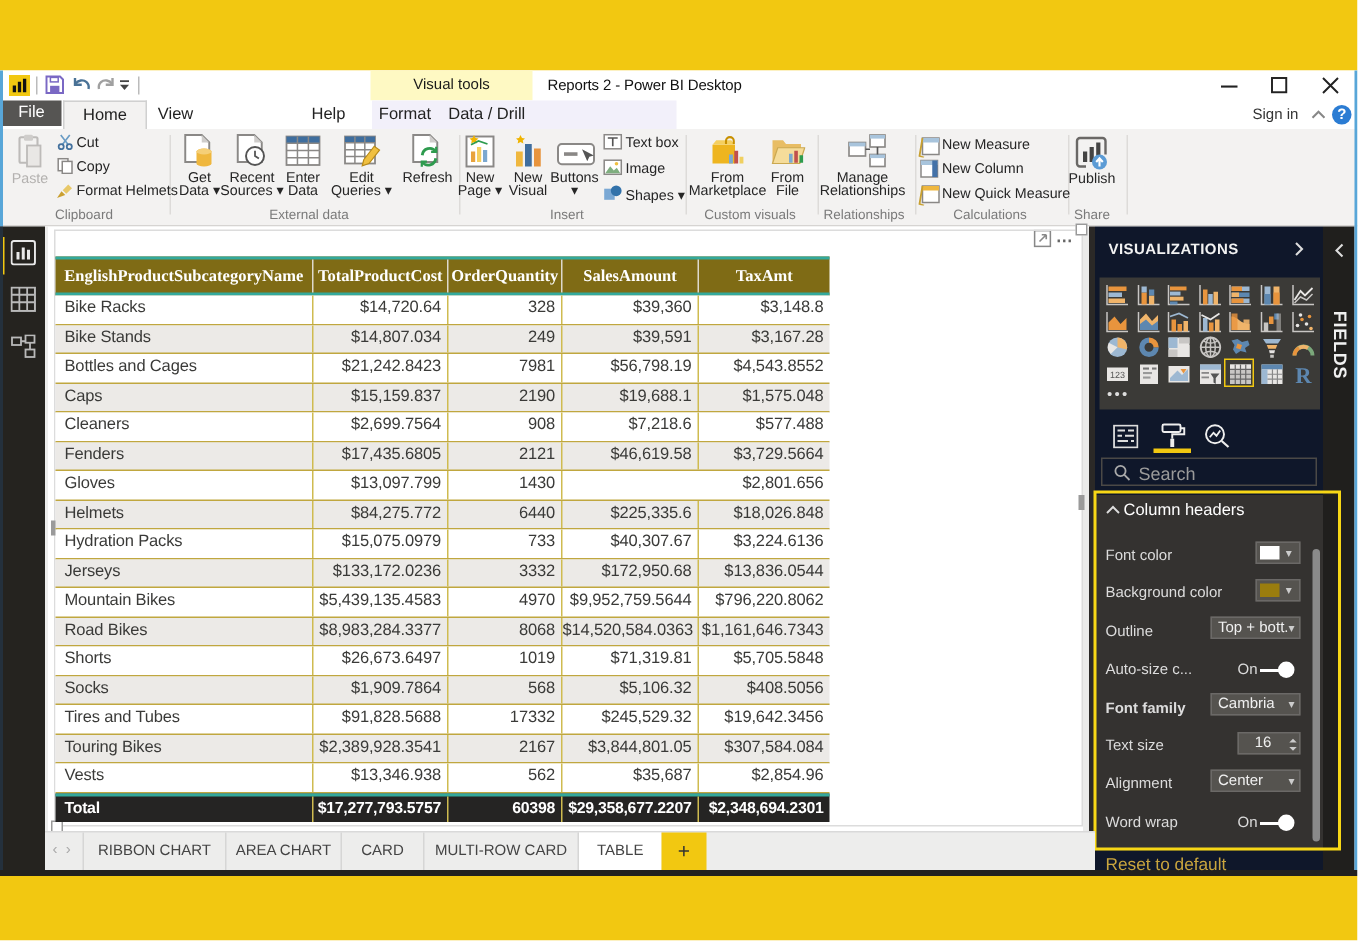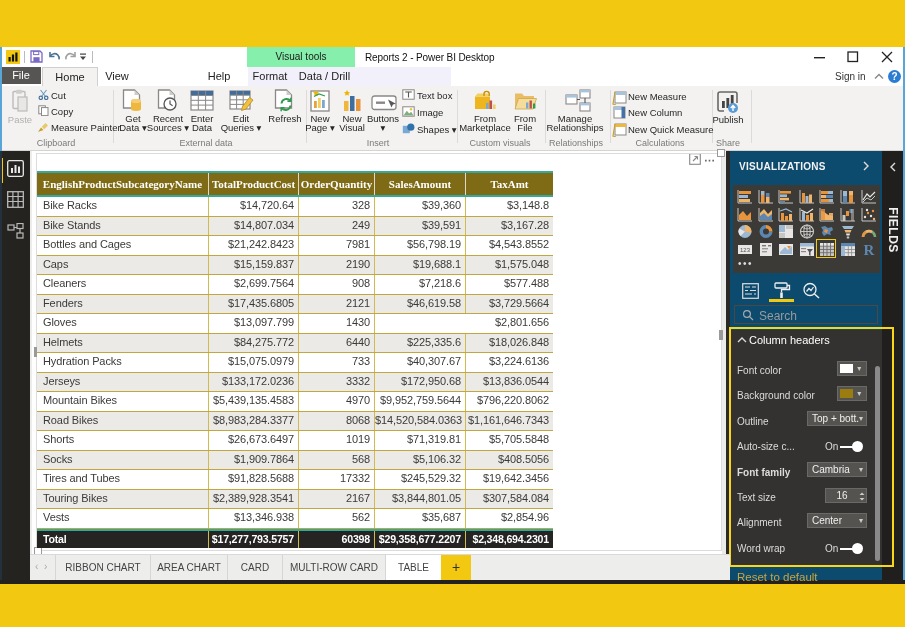--- a/index.html
+++ b/index.html
@@ -66,21 +66,21 @@
       <path d="M11 2 L11 6.5 L6.5 6.5" fill="none" stroke="#a0a0a0" stroke-width="1.6"></path>
       <path d="M10.8 6 C9 3.4 5.5 2.8 3.3 4.8 C2 6 1.6 7.6 2 9.4" fill="none" stroke="#a0a0a0" stroke-width="1.6"></path>
     </svg>
 
     <svg class="abs" style="left:79px;top:6px;" width="9" height="8" viewBox="0 0 9 8">
       <rect x="1" y="0.5" width="6" height="1.2" fill="#444"></rect>
       <path d="M1 3.5 L7 3.5 L4 7 z" fill="#444"></path>
     </svg>
     <div class="abs" style="left:92px;top:4px;width:1px;height:12px;background:#bbb;"></div>
 
-    <div class="abs" style="left:247px;top:0;width:108px;height:20px;background:#86efac;font-size:10px;color:#1a1a1a;text-align:center;line-height:20px;">Visual tools</div>
+    <div class="abs" style="left:247px;top:0;width:108px;height:20px;background:#fef9c3;font-size:10px;color:#1a1a1a;text-align:center;line-height:20px;">Visual tools</div>
     <div class="abs" style="left:365px;top:5px;font-size:10px;letter-spacing:-0.1px;color:#111;">Reports 2 - Power BI Desktop</div>
 
     <svg class="abs" style="left:814px;top:4px;" width="12" height="12" viewBox="0 0 12 12">
         <rect x="0" y="6" width="11" height="1.4" fill="#222"></rect>
       </svg>
     <svg class="abs" style="left:847px;top:4px;" width="12" height="12" viewBox="0 0 12 12">
         <rect x="1" y="1" width="9.5" height="9.5" fill="none" stroke="#222" stroke-width="1.3"></rect>
       </svg>
     <svg class="abs" style="left:881px;top:4px;" width="12" height="12" viewBox="0 0 12 12">
         <path d="M1 1 L11 11 M11 1 L1 11" stroke="#222" stroke-width="1.3"></path>
@@ -136,21 +136,21 @@
     <div class="rsmall-label" style="left:51px;top:4px;">Cut</div>
     <svg class="abs" style="left:38px;top:19px;" width="11" height="11" viewBox="0 0 11 11">
       <rect x="0.8" y="0.8" width="6.5" height="8" fill="#fff" stroke="#8a8886" stroke-width="1"></rect>
       <rect x="3.5" y="2.6" width="6.5" height="8" fill="#fff" stroke="#8a8886" stroke-width="1"></rect>
     </svg>
     <div class="rsmall-label" style="left:51px;top:20px;">Copy</div>
     <svg class="abs" style="left:37px;top:36px;" width="12" height="11" viewBox="0 0 12 11">
       <path d="M1 10 L4 5.5 L6.5 8 z" fill="#caa030"></path>
       <path d="M4.8 4.8 L8.5 1 L11 3.5 L7.2 7.2 z" fill="#e8c868"></path>
     </svg>
-    <div class="rsmall-label" style="left:51px;top:36px;">Measure Painter</div>
+    <div class="rsmall-label" style="left:51px;top:36px;">Format Helmets</div>
 
     <svg class="abs" style="left:122px;top:3px;" width="22" height="24" viewBox="0 0 22 24">
       <path d="M1.5 1 h11 l5 5 v13 h-16 z" fill="#fff" stroke="#8a8886" stroke-width="1.3"></path>
       <path d="M12.5 1 l5 5 h-5 z" fill="#cfcdcb"></path>
       <path d="M9 12 a5 2 0 0 1 10 0 v8 a5 2 0 0 1 -10 0 z" fill="#efb73e"></path>
       <ellipse cx="14" cy="12" rx="5" ry="2" fill="#f5cf78"></ellipse>
     </svg>
     <div class="rbtn-label" style="left:109px;top:29px;width:48px;">Get<br>Data&nbsp;▾</div>
 
     <svg class="abs" style="left:157px;top:3px;" width="22" height="24" viewBox="0 0 22 24">
@@ -458,21 +458,21 @@
         <div class="c0" style="font-weight:bold;">Total</div>
           <div class="cn" style="width:90px;font-weight:bold;">$17,277,793.5757</div>
           <div class="cn" style="width:76px;font-weight:bold;">60398</div>
           <div class="cn" style="width:91px;font-weight:bold;">$29,358,677.2207</div>
           <div class="cn" style="width:87px;font-weight:bold;">$2,348,694.2301</div>
       </div>
     </div>
   </div>
 
   <div class="abs" style="left:726px;top:151px;width:4px;height:429px;background:#2b2927;"></div>
-  <div id="rpanel" class="abs" style="left:730px;top:151px;width:152px;height:429px;background:#0c4a6e;color:#e8e8e8;">
+  <div id="rpanel" class="abs" style="left:730px;top:151px;width:152px;height:429px;background:#0f172a;color:#e8e8e8;">
     <div class="abs" style="left:9px;top:10px;font-size:10px;font-weight:bold;letter-spacing:0.3px;color:#f2f2f2;">VISUALIZATIONS</div>
     <svg class="abs" style="left:131px;top:10px;" width="10" height="10" viewBox="0 0 10 10">
         <path d="M3 1 L7 5 L3 9" fill="none" stroke="#ddd" stroke-width="1.4"></path>
       </svg>
     <div class="abs" style="left:3px;top:34px;width:147px;height:88px;background:#3b3a37;"></div>
       <svg class="abs" style="left:7px;top:38px;" width="16" height="15" viewBox="0 0 16 15">
         <path d="M1 1 V14 H15" stroke="#c8c6c4" stroke-width="1" fill="none"></path>
         <rect x="2" y="2" width="12" height="3" fill="#e8943d"></rect>
         <rect x="2" y="6" width="9" height="3" fill="#9db8d2"></rect>
         <rect x="2" y="10" width="11" height="3" fill="#f0b46a"></rect>

